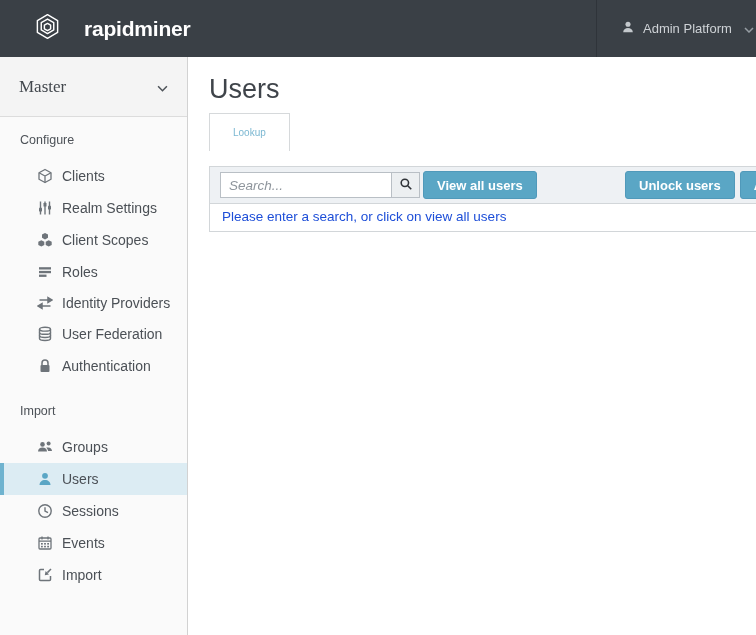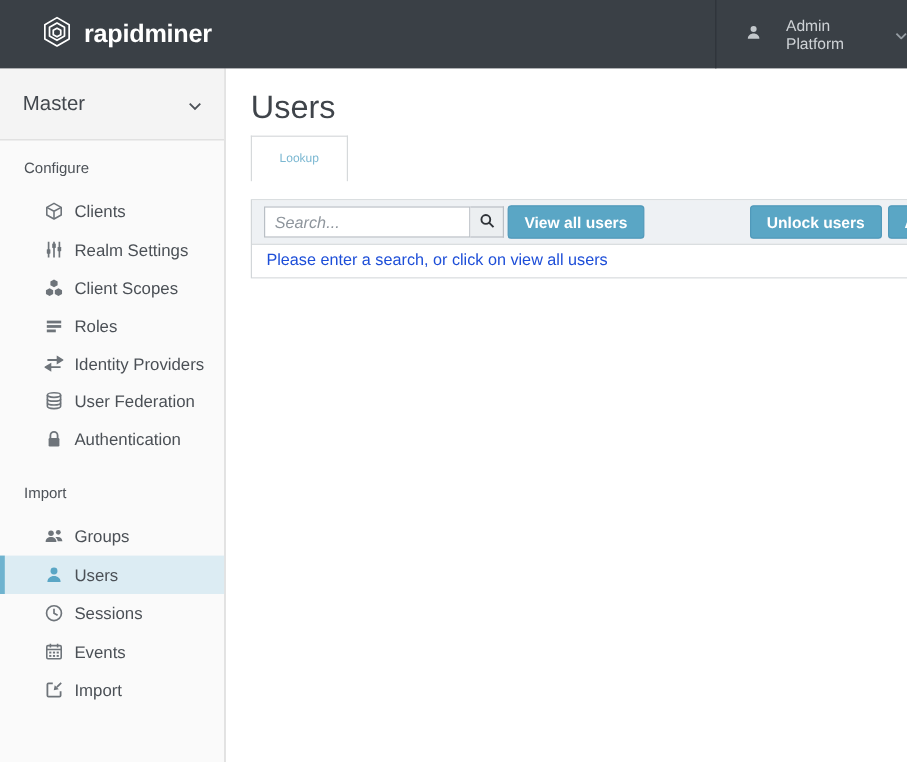--- a/index.html
+++ b/index.html
@@ -3,33 +3,33 @@
 <meta charset="utf-8">
 <style>
   * { margin:0; padding:0; box-sizing:border-box; }
   html,body { width:756px; height:635px; overflow:hidden; background:#fff;
               font-family:"Liberation Sans", sans-serif; }
   .stage { position:relative; width:756px; height:635px; overflow:hidden; }
 
   
   .header { position:absolute; top:0; left:0; right:0; height:57px; background:#3a4046;
             display:flex; align-items:center; z-index:5; }
-  .brand { display:flex; align-items:center; gap:9px; margin-left:34px; }
+  .brand { display:flex; align-items:center; gap:23px; margin-left:34px; }
   .brand-name { color:#ffffff; font-size:21px; font-weight:bold; letter-spacing:-0.2px; }
   .user-menu { position:absolute; left:596px; right:0; top:0; bottom:0;
                border-left:1px solid #2f343a; display:flex; align-items:center;
-               padding-left:24px; gap:20px; color:#ced2d6; font-size:13px; cursor:pointer; }
+               padding-left:24px; gap:8px; color:#ced2d6; font-size:13px; cursor:pointer; }
   .user-menu .chev { color:#969da3; margin-left:4px; }
 
   
   .sidebar { position:absolute; top:57px; left:0; width:188px; bottom:0; background:#fafafa;
              border-right:1px solid #d2d2d2; overflow:hidden; }
   .realm-selector { height:60px; background:#f4f4f4; border-bottom:1px solid #dcdcdc;
                     display:flex; align-items:center; justify-content:space-between;
-                    padding:0 19px; font-size:17px; color:#43484e; cursor:pointer; }
+                    padding:0 19px; font-size:17px; color:#43484e; cursor:pointer;font-family:Liberation Serif, serif; }
   .realm-selector .chev { color:#4d5258; }
   .nav { padding-top:14px; }
   .section-label { font-size:12.5px; color:#4d5258; padding-left:20px; height:18px;
                    line-height:18px; margin-bottom:11px; }
   .section-label.manage { margin-top:20px; }
   .nav-item { display:block; height:32px; line-height:32px; padding-left:37px;
               color:#4b5056; font-size:14px; text-decoration:none; white-space:nowrap;
               cursor:pointer; }
   .nav-icon { display:inline-block; width:16px; height:16px; margin-right:9px;
               vertical-align:-3px; color:#6e747a; }

